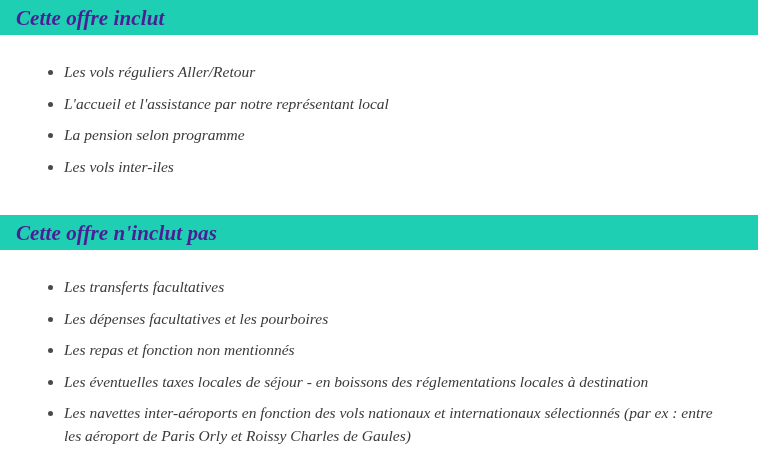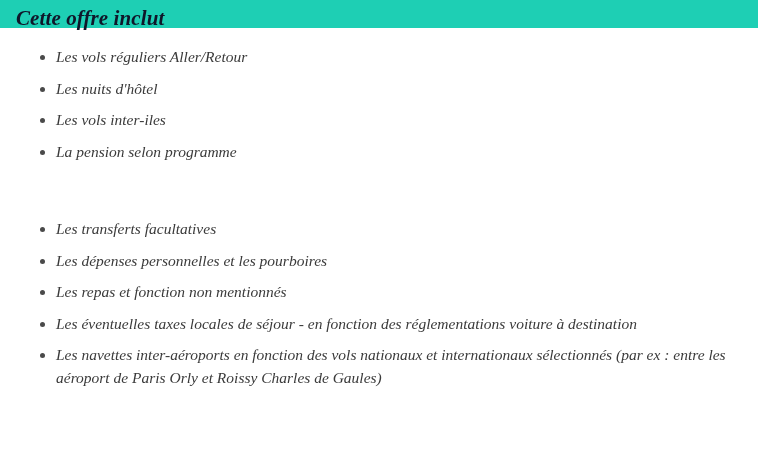--- a/index.html
+++ b/index.html
@@ -14,36 +14,36 @@
     overflow: hidden;
   }
   .page {
     width: 758px;
     height: 460px;
     position: relative;
     background: #ffffff;
   }
   .section-header {
     background: #1ecfb4;
-    color: #0f172a;
+    color: #4c1d95;
     font-family: "Liberation Serif", serif;
     font-style: italic;
     font-weight: bold;
     font-size: 21px;
     line-height: 36px;
-    height: 28px;
+    height: 35px;
     padding: 0 0 0 16px;
     box-sizing: border-box;
     letter-spacing: 0.1px;
   }
   .section-body {
     padding: 18px 0 0 0;
   }
   ul.items {
-    margin: 0;
+    margin: 8px;
     padding: 0 30px 0 40px;
     list-style: none;
   }
   ul.items li {
     position: relative;
     font-family: "Liberation Serif", serif;
     font-style: italic;
     font-size: 15.5px;
     line-height: 22.5px;
     color: #3a3a3a;
@@ -70,48 +70,49 @@
 <div class="page">
 
   <section class="section-1">
     <div class="section-header">Cette offre inclut</div>
     <div class="section-body">
       <ul class="items">
         <li>
           <span>Les vols réguliers Aller/Retour</span>
         </li>
         <li>
-          <span>Les nuits d'hôtel</span>
+          <span>L'accueil et l'assistance par notre représentant local</span>
+        </li>
+        <li>
+          <span>La pension selon programme</span>
         </li>
         <li>
           <span>Les vols inter-iles</span>
-        </li>
-        <li>
-          <span>La pension selon programme</span>
         </li>
       </ul>
     </div>
   </section>
 
   <div class="spacer-1"></div>
 
   <section class="section-2">
+    <div class="section-header">Cette offre n'inclut pas</div>
     <div class="section-body">
       <ul class="items">
         <li>
           <span>Les transferts facultatives</span>
         </li>
         <li>
-          <span>Les dépenses personnelles et les pourboires</span>
+          <span>Les dépenses facultatives et les pourboires</span>
         </li>
         <li>
           <span>Les repas et fonction non mentionnés</span>
         </li>
         <li>
-          <span>Les éventuelles taxes locales de séjour - en fonction des réglementations voiture à destination</span>
+          <span>Les éventuelles taxes locales de séjour - en boissons des réglementations locales à destination</span>
         </li>
         <li>
           <span>Les navettes inter-aéroports en fonction des vols nationaux et internationaux sélectionnés (par ex : entre les aéroport de Paris Orly et Roissy Charles de Gaules)</span>
         </li>
       </ul>
     </div>
   </section>
 
 </div>
 

